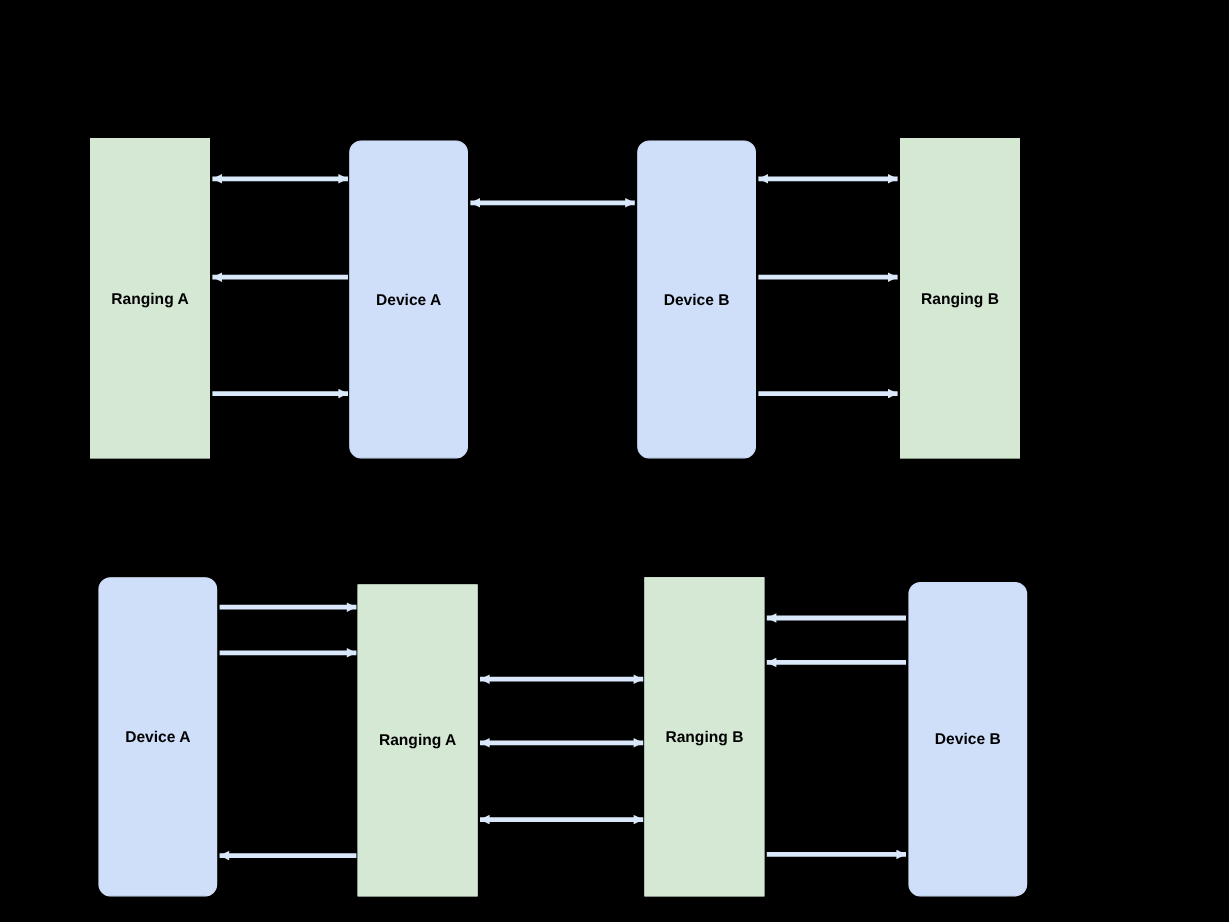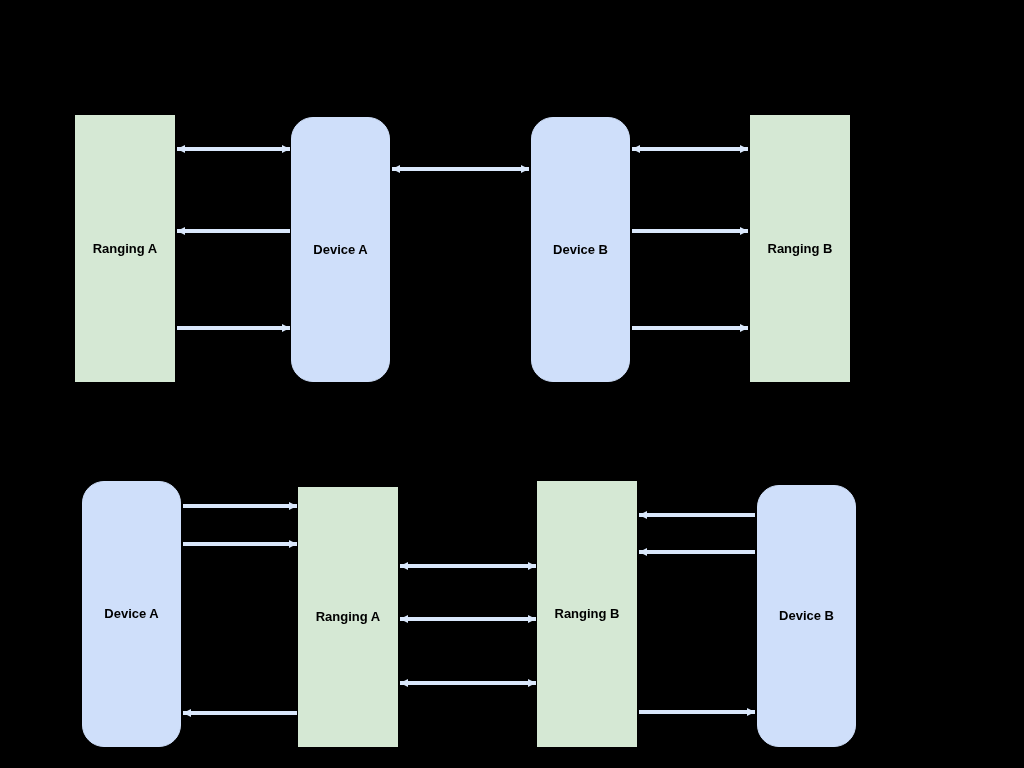--- a/index.html
+++ b/index.html
@@ -33,21 +33,21 @@
     line-height: 1.2;
   }
   .node.green {
     background: #d5e8d4;
     border: 1px solid #d5e8d4;
     border-radius: 0;
   }
   .node.blue {
     background: #cfdffa;
     border: 1px solid #cfdffa;
-    border-radius: 22px;
+    border-radius: 10px;
   }
   .node-label {
     pointer-events: none;
     user-select: none;
   }
   .edge-layer {
     position: absolute;
     left: 0;
     top: 0;
     width: 1024px;

